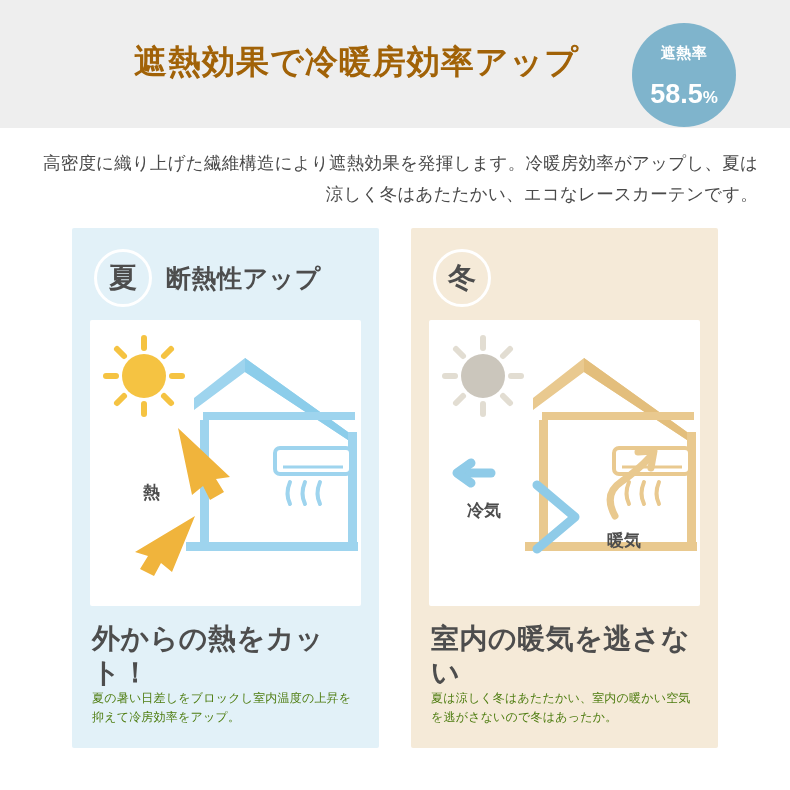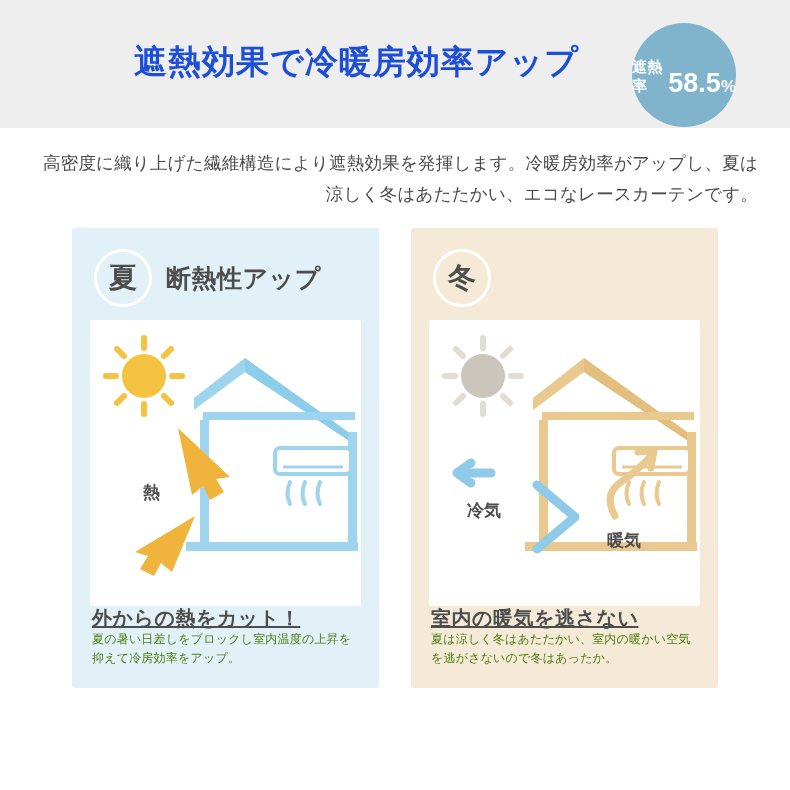--- a/index.html
+++ b/index.html
@@ -30,34 +30,34 @@
     display: flex;
     align-items: center;
   }
   .header-title {
     position: absolute;
     left: 134px;
     top: 40px;
     font-size: 33px;
     font-weight: bold;
     letter-spacing: 1px;
-    color: #1d4ed8;
+    color: #a16207;
     white-space: nowrap;
   }
   .badge {
     position: absolute;
     left: 632px;
     top: 23px;
     width: 104px;
     height: 104px;
     border-radius: 50%;
     background: #7fb4cc;
     color: #ffffff;
     display: flex;
-    flex-direction: row;
+    flex-direction: column;
     align-items: center;
     justify-content: center;
     box-sizing: border-box;
   }
   .badge-label {
     font-size: 15px;
     font-weight: bold;
     letter-spacing: 0.5px;
     margin-top: 4px;
   }
@@ -135,27 +135,27 @@
   .illustration {
     margin-top: 10px;
     background: #ffffff;
     height: 286px;
     border-radius: 2px;
     position: relative;
     overflow: hidden;
   }
 
   .panel-caption {
-    font-size: 20px;
+    margin-top: 16px;
+    font-size: 28px;
     font-weight: bold;
     color: #4d4d4d;
     letter-spacing: 0.5px;
     line-height: 1.2;
     padding-left: 2px;
-    text-decoration: underline;
   }
   .panel-body {
     margin-top: 0;
     font-size: 12px;
     line-height: 1.6;
     color: #4d7c0f;
     padding-left: 2px;
     letter-spacing: 0.2px;
   }
 </style>

